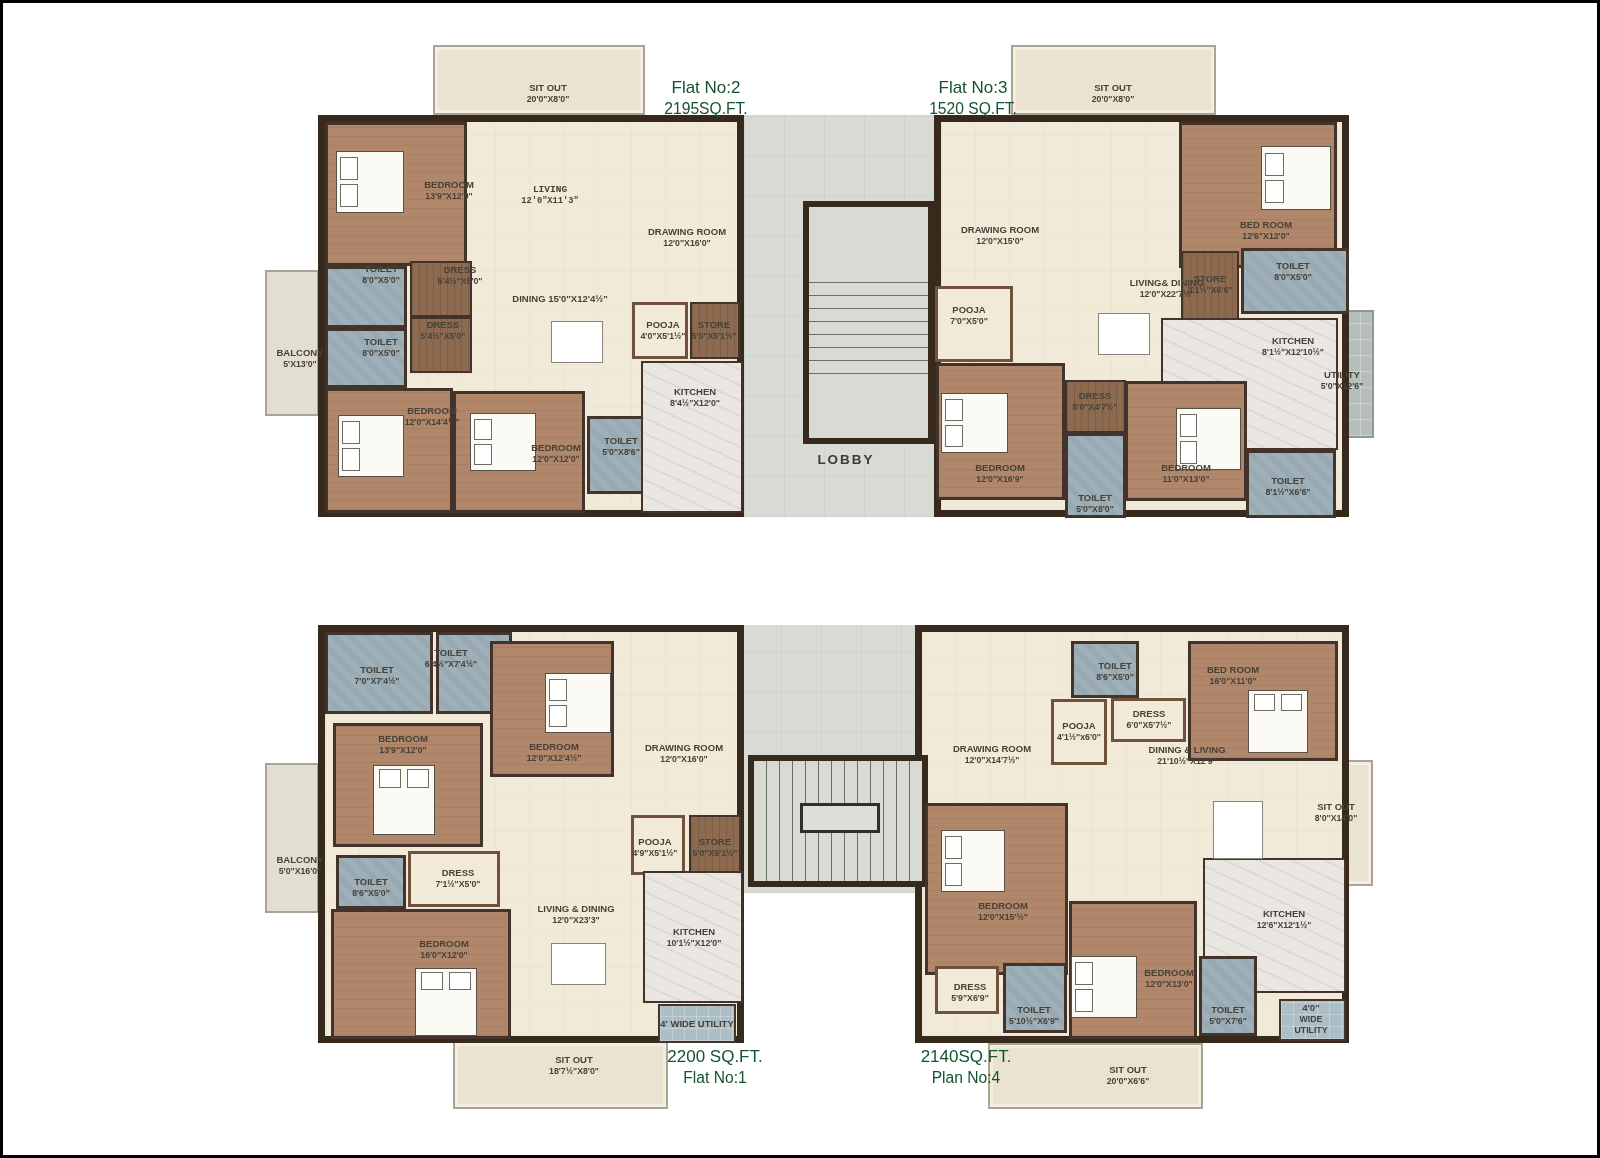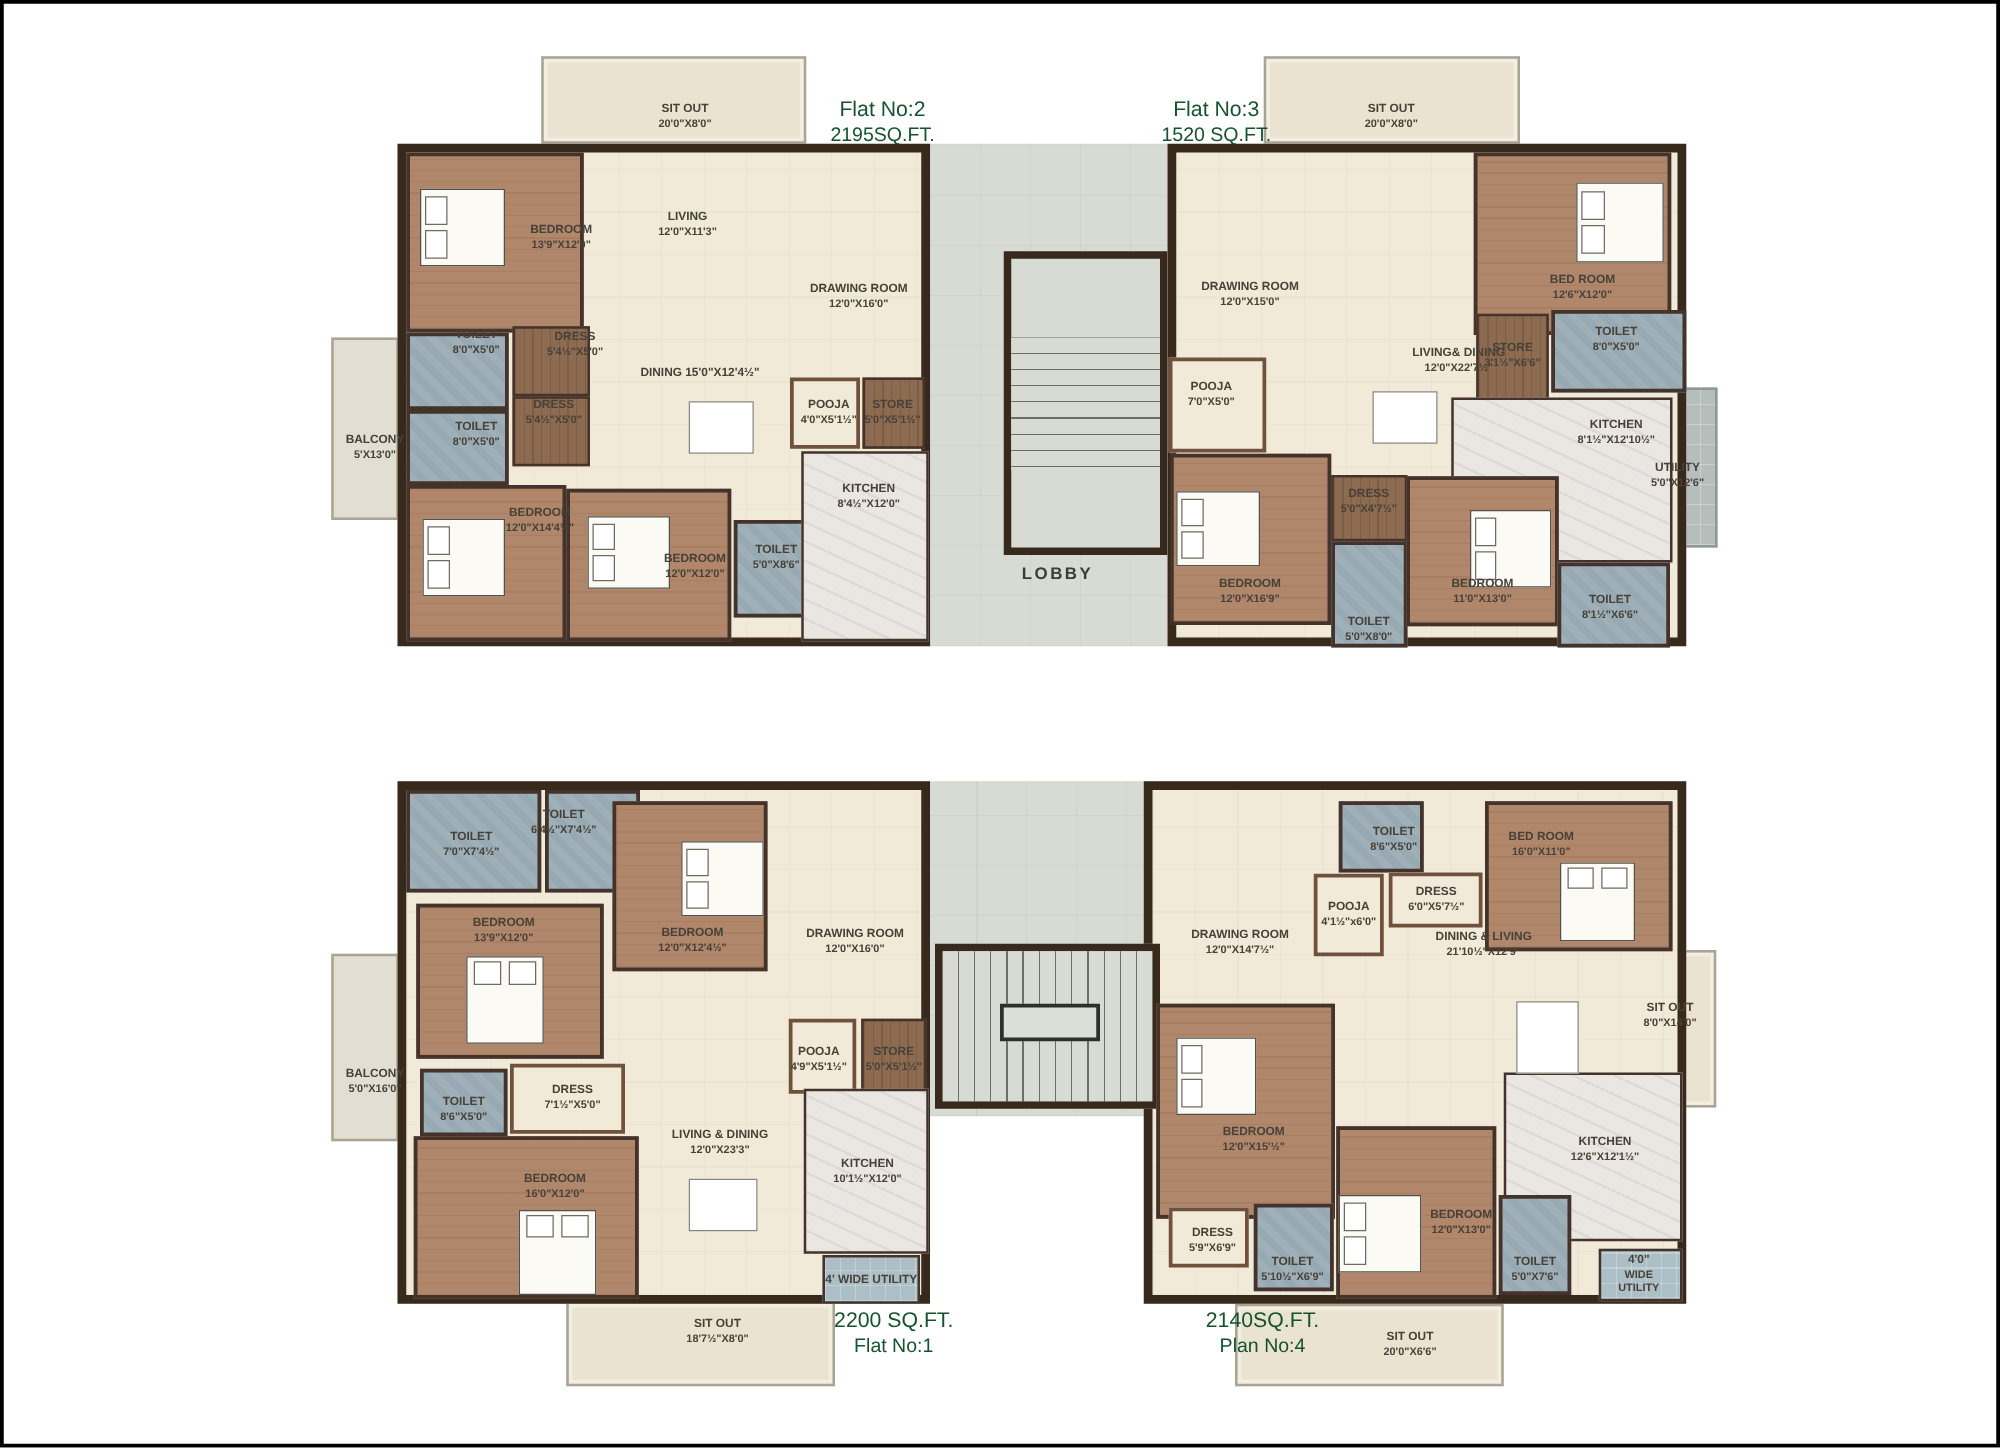--- a/index.html
+++ b/index.html
@@ -146,21 +146,21 @@
         <div>2195SQ.FT.</div>
       </div>
       <div class="lbl header" style="left: 970px; top: 95px;">
         <div>Flat No:3</div>
         <div>1520 SQ.FT.</div>
       </div>
       <div class="lbl" style="left: 446px; top: 187px;">
         <div>BEDROOM</div>
         <div>13'9"X12'0"</div>
       </div>
-      <div class="lbl" style="left: 547px; top: 176px;">
+      <div class="lbl" style="left: 547px; top: 192px; font-family: Liberation Mono, monospace;">
         <div>LIVING</div>
         <div>12'0"X11'3"</div>
       </div>
       <div class="lbl" style="left: 684px; top: 234px;">
         <div>DRAWING ROOM</div>
         <div>12'0"X16'0"</div>
       </div>
       <div class="lbl" style="left: 378px; top: 271px;">
         <div>TOILET</div>
         <div>8'0"X5'0"</div>
@@ -380,18 +380,18 @@
       </div>
       <div class="lbl" style="left: 1308px; top: 1016px;">
         <div>4'0"</div>
         <div>WIDE</div>
         <div>UTILITY</div>
       </div>
       <div class="lbl" style="left: 1125px; top: 1072px;">
         <div>SIT OUT</div>
         <div>20'0"X6'6"</div>
       </div>
-      <div class="lbl header" style="left: 963px; top: 1064px; margin-left: 44px;">
+      <div class="lbl header" style="left: 963px; top: 1064px;">
         <div>2140SQ.FT.</div>
         <div>Plan No:4</div>
       </div>
     </div>
 </div>
 
 </body></html>

